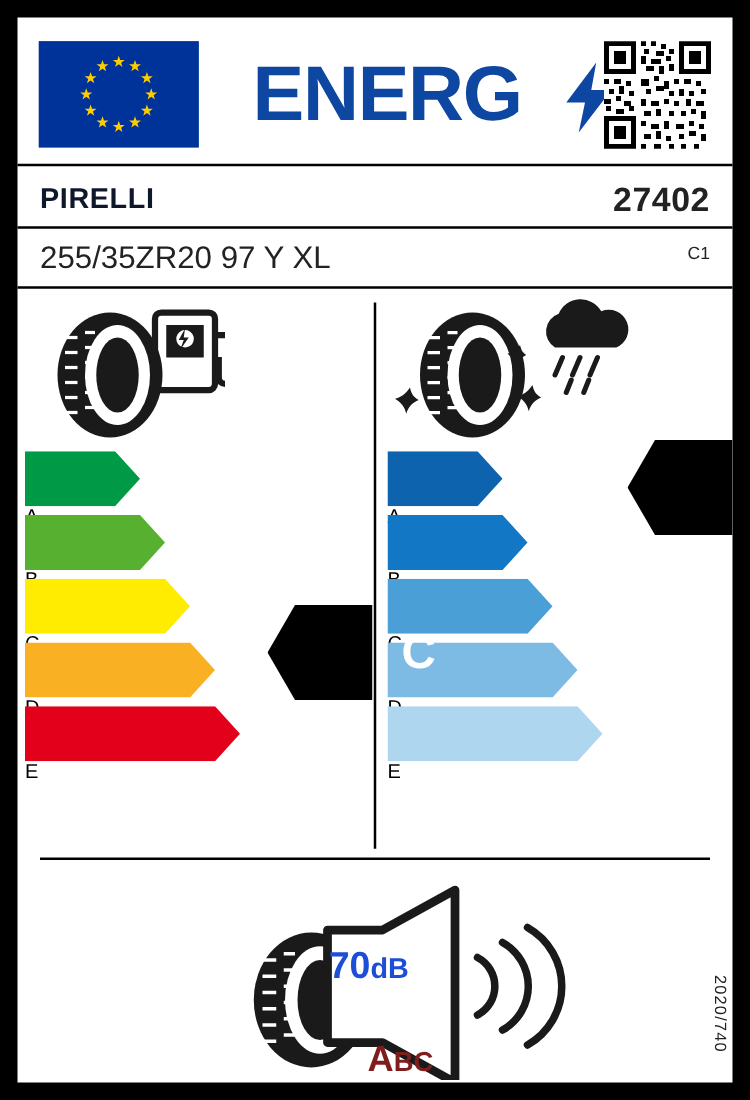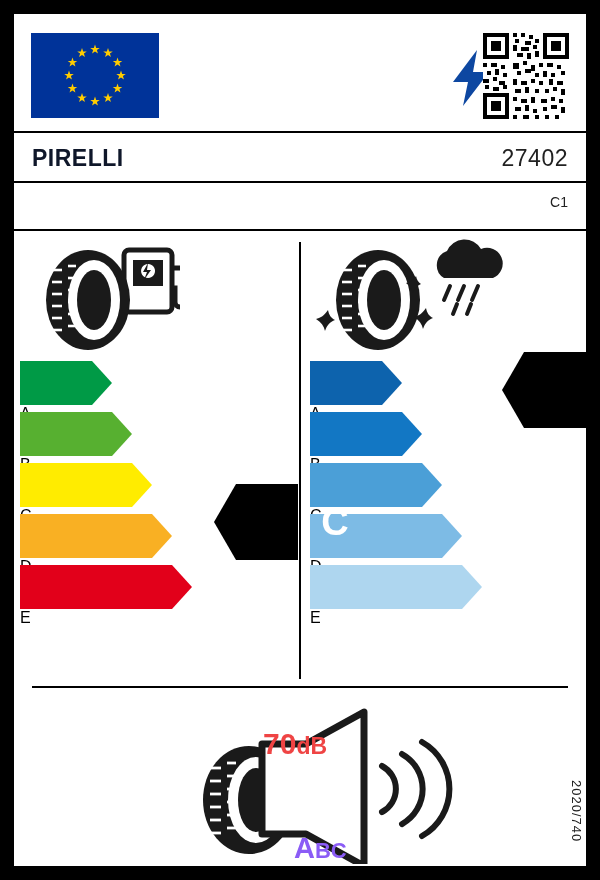--- a/index.html
+++ b/index.html
@@ -83,22 +83,22 @@
     top: 131px;
     font-size: 23px;
     font-weight: bold;
     color: #0f172a;
     letter-spacing: 0.5px;
   }
   .model {
     position: absolute;
     right: 18px;
     top: 131px;
-    font-size: 23px;
-    font-weight: normal;
+    font-size: 27px;
+    font-weight: bold;
     color: #222;
     letter-spacing: 0.5px;
   }
   .tyre-size {
     position: absolute;
     left: 18px;
     top: 178px;
     font-size: 25px;
     color: #222;
   }
@@ -162,36 +162,36 @@
   .noise {
     position: absolute;
     left: 0;
     top: 690px;
     width: 572px;
     height: 160px;
   }
   .noise-db {
     position: absolute;
     left: 249px;
-    top: 713px;
+    top: 742px;
     font-size: 30px;
     font-weight: bold;
-    color: #ef4444;
+    color: #1d4ed8;
   }
   .noise-db .unit {
     font-size: 23px;
     font-weight: bold;
   }
   .noise-class {
     position: absolute;
     left: 280px;
     top: 818px;
     font-size: 29px;
     font-weight: bold;
-    color: #8b5cf6;
+    color: #7f1d1d;
   }
   .noise-class .small {
     font-size: 22px;
     font-weight: bold;
   }
 
   .sidecode {
     position: absolute;
     right: 2px;
     bottom: 24px;
@@ -247,20 +247,21 @@
                 <polygon points="0,-5 1.18,-1.55 4.76,-1.55 1.9,0.6 2.94,4.05 0,1.95 -2.94,4.05 -1.9,0.6 -4.76,-1.55 -1.18,-1.55"></polygon>
               </g>
             <g transform="rotate(330) translate(0,-26) rotate(-330)">
                 <polygon points="0,-5 1.18,-1.55 4.76,-1.55 1.9,0.6 2.94,4.05 0,1.95 -2.94,4.05 -1.9,0.6 -4.76,-1.55 -1.18,-1.55"></polygon>
               </g>
           </g>
         </g>
       </svg>
     </div>
 
+    <div class="energy-word">ENERG</div>
 
     <div class="bolt">
       <svg width="40" height="56" viewBox="0 0 40 56" aria-hidden="true">
         <polygon points="26,0 2,32 17,32 12,56 38,22 22,22" fill="#0d47a1"></polygon>
       </svg>
     </div>
 
     <div class="qr">
       <svg width="86" height="86" viewBox="0 0 43 43" shape-rendering="crispEdges" aria-hidden="true">
         <rect width="43" height="43" fill="#fff"></rect>
@@ -344,20 +345,21 @@
     </div>
   </div>
 
   <div class="hline" style="left:0; top:117px; width:572px;"></div>
 
   <div class="brand">PIRELLI</div>
   <div class="model">27402</div>
 
   <div class="hline" style="left:0; top:167px; width:572px;"></div>
 
+  <div class="tyre-size">255/35ZR20 97 Y XL</div>
   <div class="tyre-class">C1</div>
 
   <div class="hline" style="left:0; top:215px; width:572px;"></div>
 
   <div class="vline" style="left:285px; top:228px; height:437px;"></div>
 
   <div class="panel panel-left">
 
     <div class="pictogram">
       <svg width="160" height="120" viewBox="0 0 160 120" aria-hidden="true">

